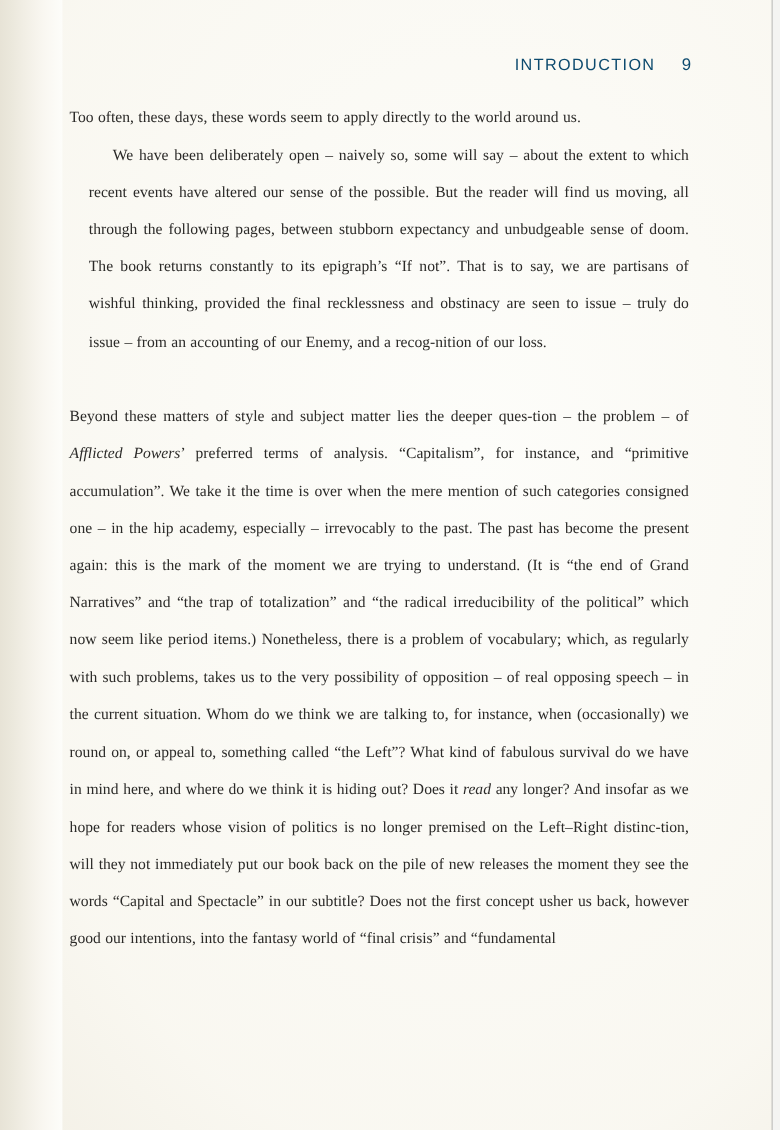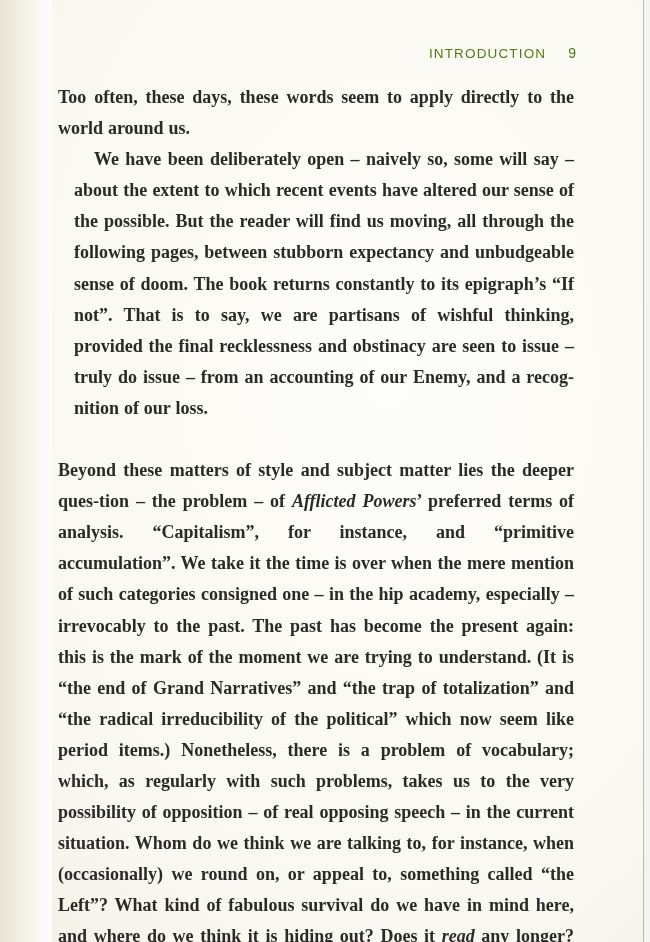--- a/index.html
+++ b/index.html
@@ -54,42 +54,41 @@
     position: absolute;
     top: 45px;
     left: 62px;
     right: 74px;
     display: flex;
     justify-content: flex-end;
     align-items: baseline;
     font-family: "Liberation Sans", "DejaVu Sans", sans-serif;
     font-size: 13.5px;
     letter-spacing: 1.15px;
-    color: #4d7c0f;
+    color: #0c4a6e;
   }
   .running-head .rh-title { margin-right: 22px; }
   .running-head .rh-folio { font-size: 14px; letter-spacing: 0; }
 
   
   .textblock {
     position: absolute;
     top: 82px;
     left: 58px;
     width: 516px;
   }
 
   .para {
     margin: 0;
-    font-size: 18px;
+    font-size: 13px;
     line-height: 31.1px;
     text-align: justify;
     text-justify: inter-word;
     word-spacing: 0.4px;
     hyphens: none;
-    font-weight: bold;
   }
   .para.indent { text-indent: 20px; margin-left: 16px; }
   .para.gap-before { margin-top: 31px; }
 
   .para i { font-style: italic; }
 </style>
 </head>
 <body>
 
 <div class="page">

